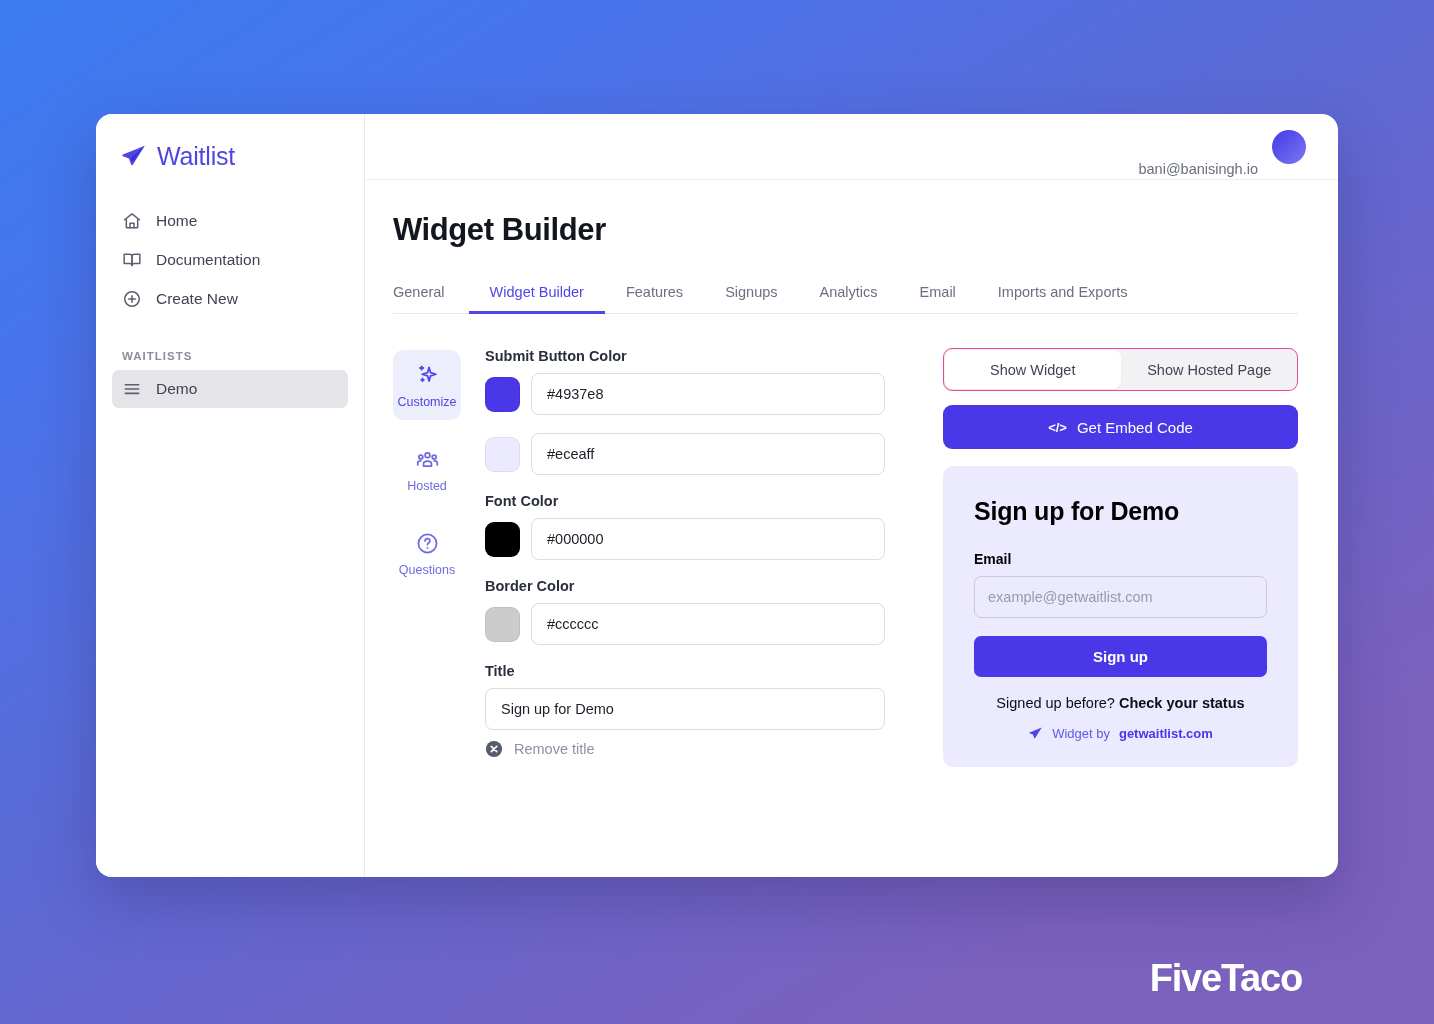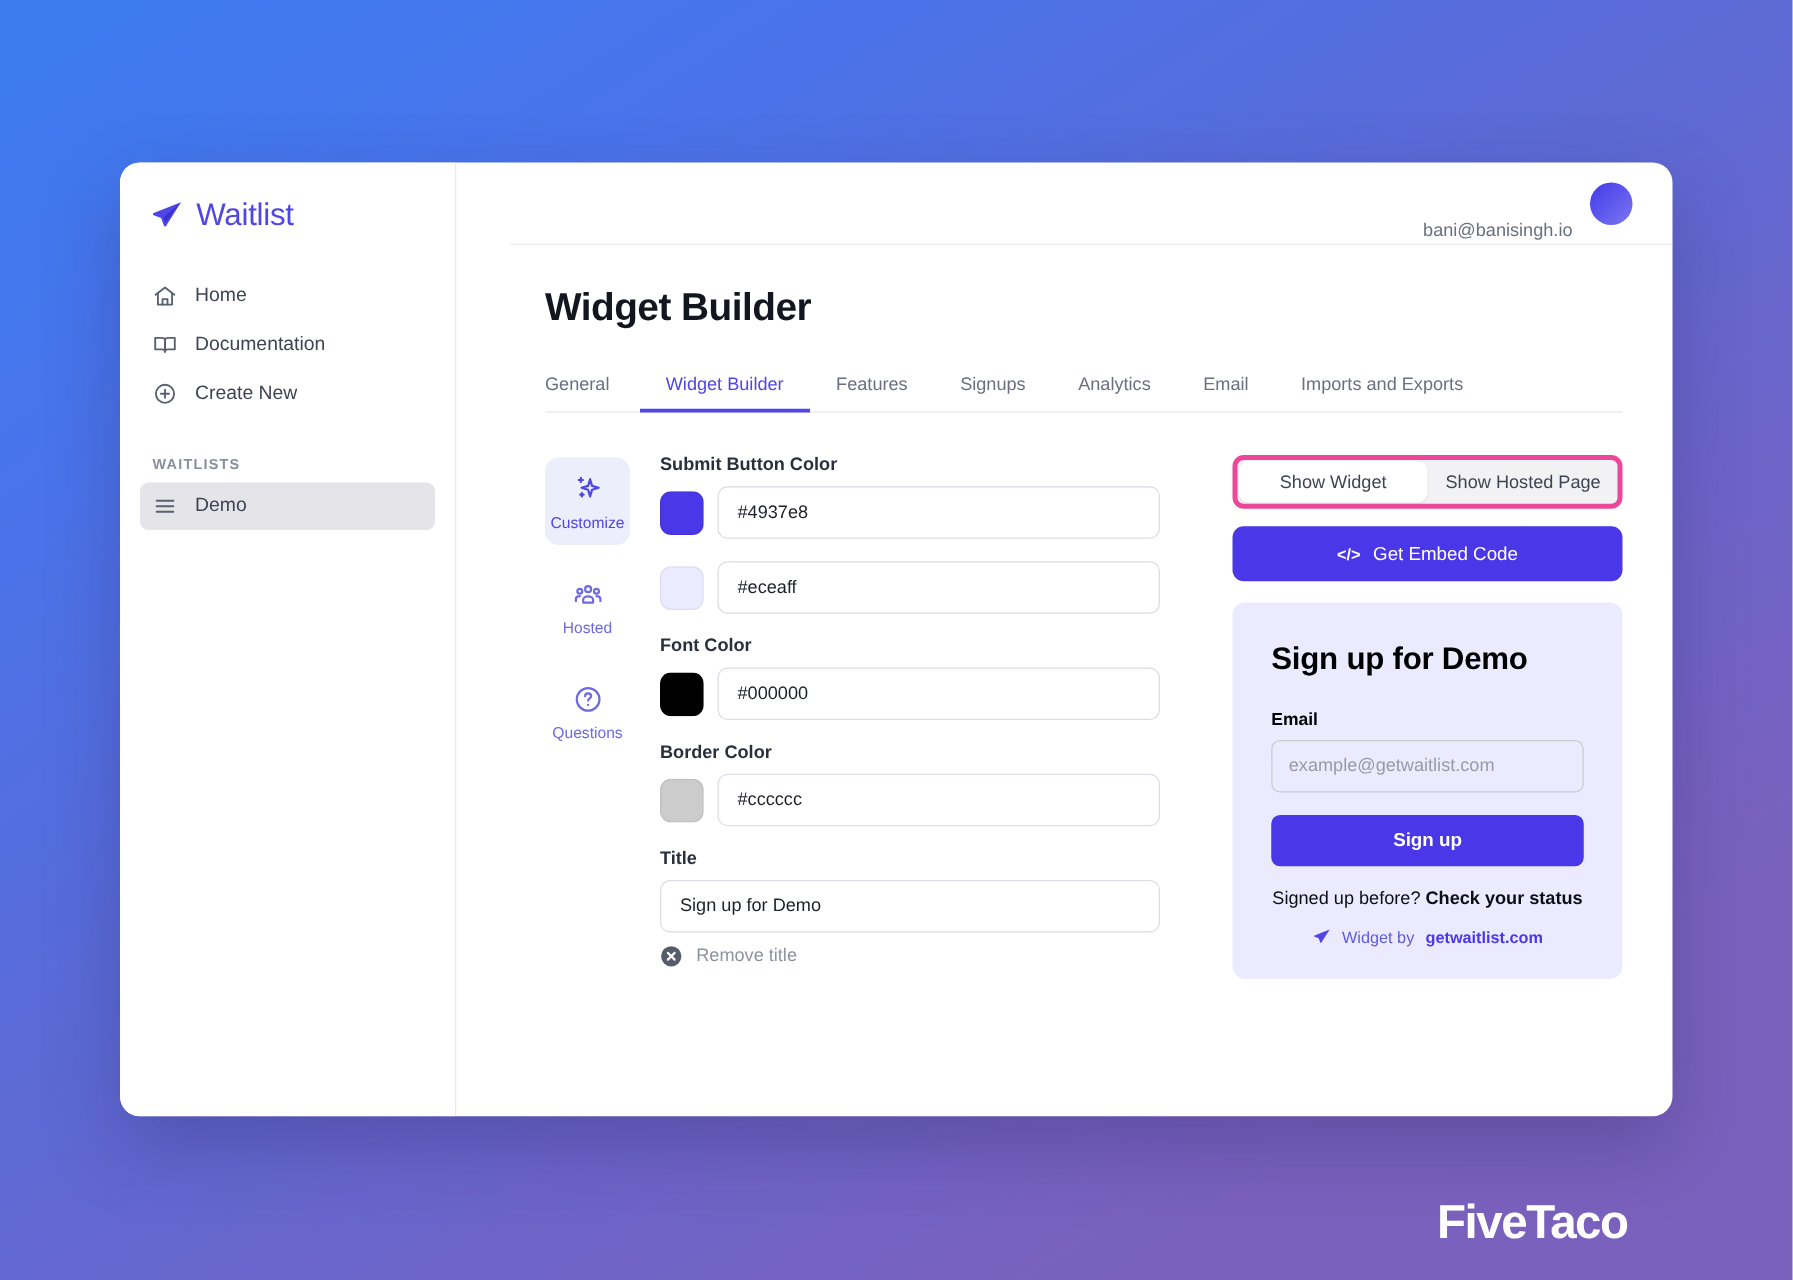--- a/index.html
+++ b/index.html
@@ -19,29 +19,28 @@
         #6d64c8 65%,
         #7a61be 82%,
         #7a61bd 100%);
     position: relative;
   }
 
   
   #app-window {
     position: absolute;
     left: 96px;
-    top: 130px;
+    top: 114px;
     width: 1242px;
     height: 763px;
     background: #ffffff;
     border-radius: 16px;
     box-shadow: 0 24px 60px rgba(40, 30, 90, 0.28);
     display: flex;
     overflow: hidden;
-    gap: 43px;
   }
 
   
   #sidebar {
     width: 269px;
     min-width: 269px;
     background: #ffffff;
     border-right: 1px solid #e8e8ef;
     padding: 22px 0 0 0;
   }
@@ -228,21 +227,21 @@
     min-width: 0;
     padding-left: 58px;
     padding-top: 4px;
   }
 
   .seg-control {
     display: flex;
     height: 43px;
     border-radius: 9px;
     background: #f2f2f5;
-    border: 4px solid #ec4899;
+    border: 1px solid #ec4899;
     overflow: hidden;
     margin-bottom: 14px;
   }
   .seg-btn {
     flex: 1;
     display: flex;
     align-items: center;
     justify-content: center;
     font-size: 14.5px;
     color: #3f4454;

